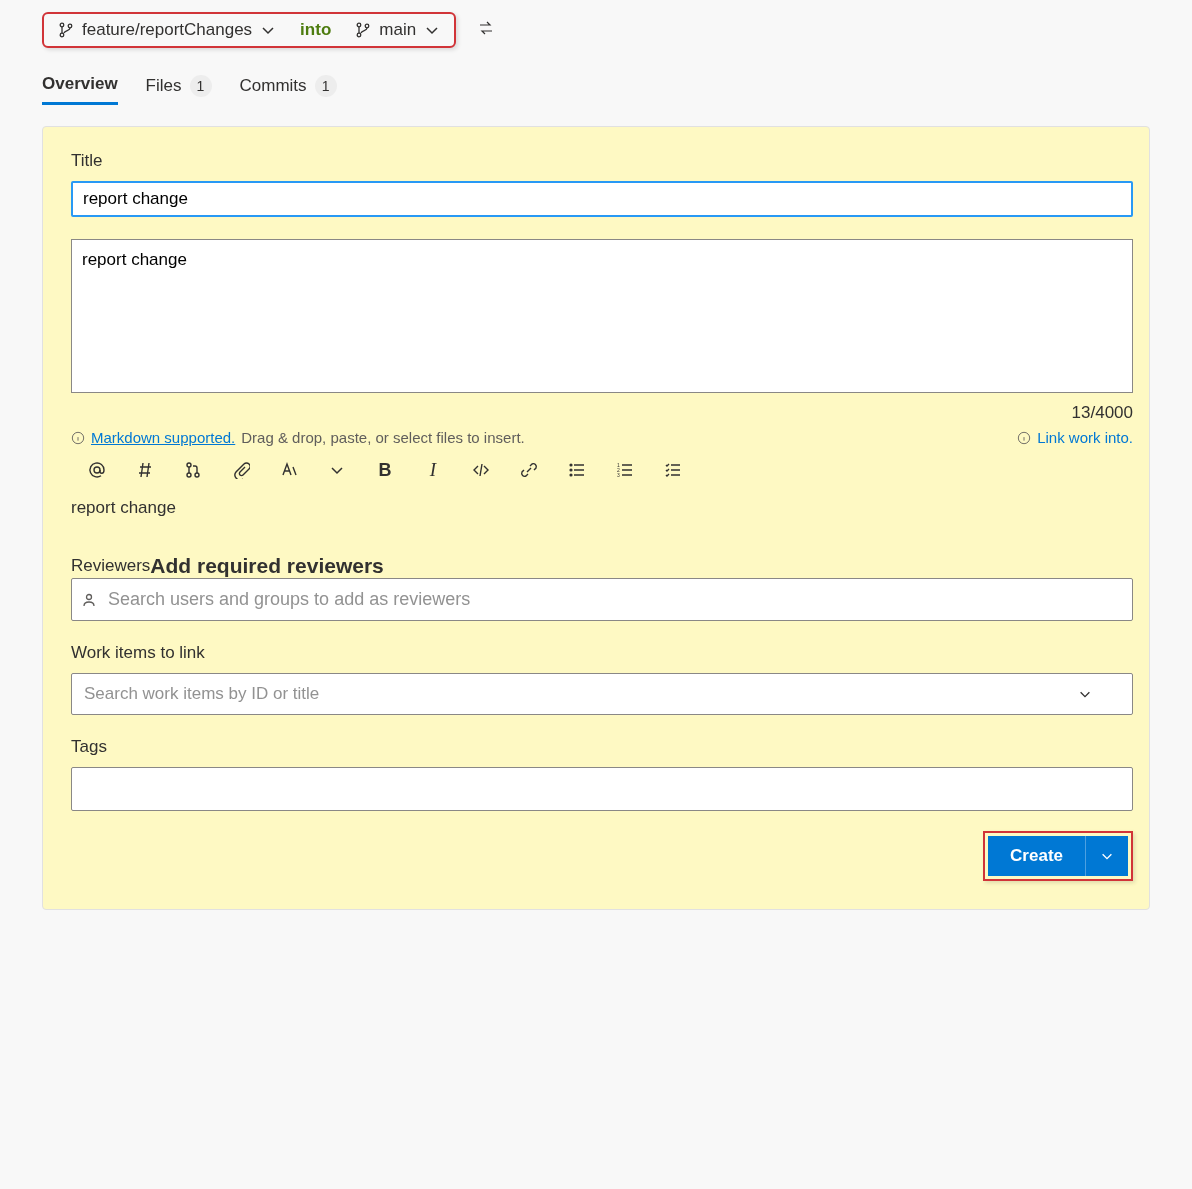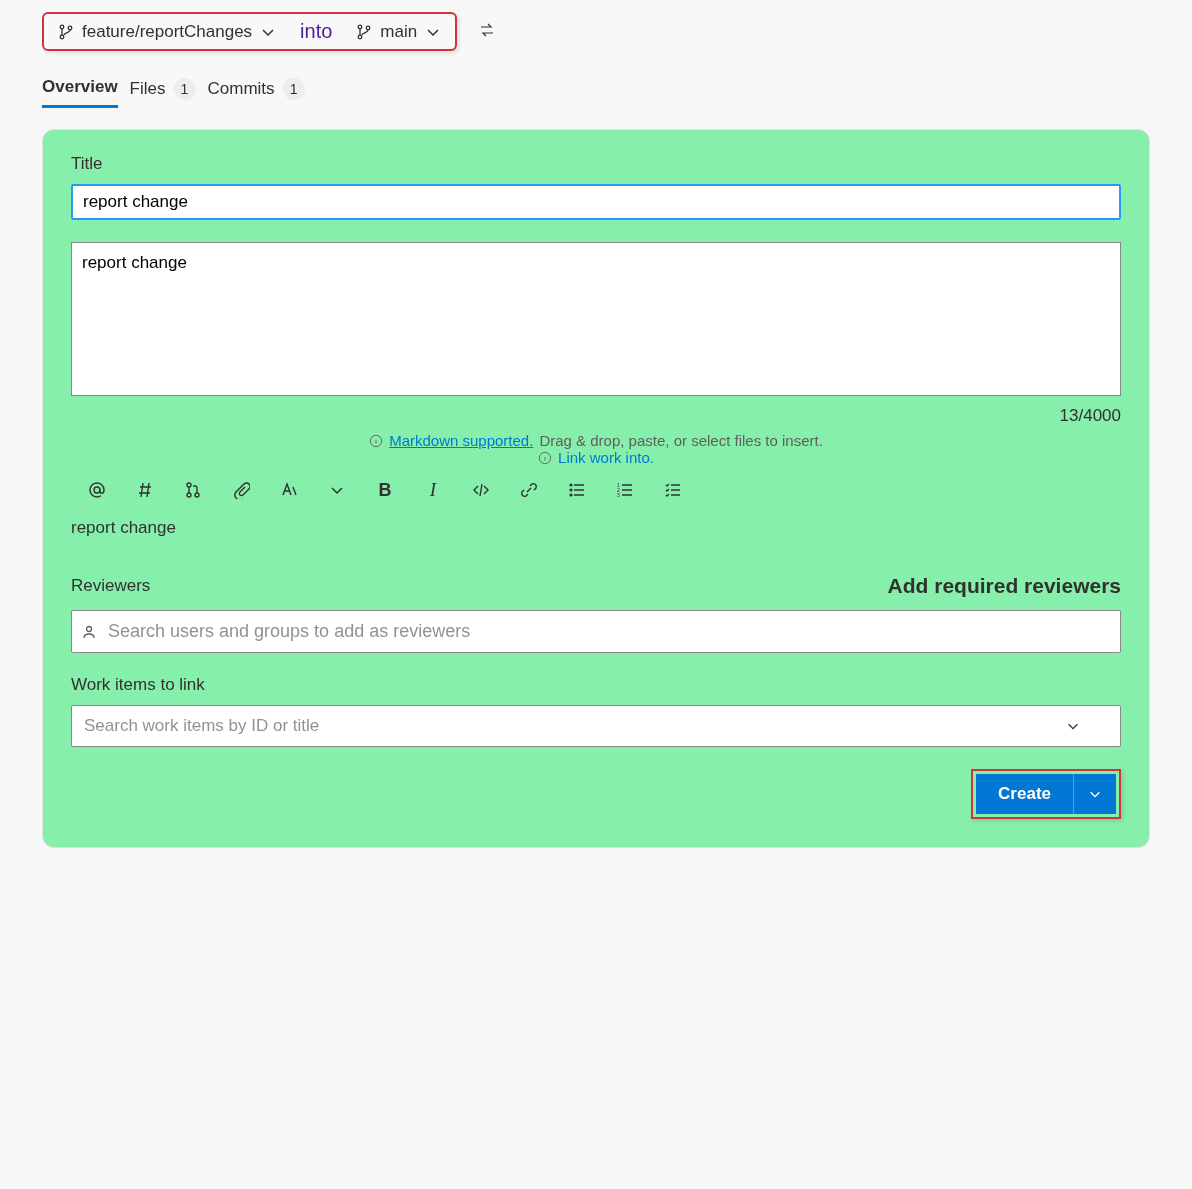--- a/index.html
+++ b/index.html
@@ -5,50 +5,50 @@
     * { box-sizing: border-box; margin: 0; padding: 0; }
     body { font-family: "Segoe UI", -apple-system, sans-serif; background: #f8f8f8; color: #323130; width: 1192px; }
     .page { padding: 12px 42px 40px 42px; }
     h1.page-title { font-size: 26px; font-weight: 600; margin-bottom: 14px; }
     
     .branch-row { display: flex; align-items: center; gap: 18px; margin-bottom: 18px; }
     .branch-box { display: inline-flex; align-items: center; gap: 24px; border: 2px solid #d13438; padding: 6px 14px; border-radius: 6px; background: #f8f8f8; box-shadow: 2px 2px 4px rgba(0,0,0,0.12); }
     .branch-seg { display: inline-flex; align-items: center; gap: 8px; }
     .branch-seg svg { width: 16px; height: 16px; }
     .branch-name { font-size: 17px; }
-    .into-text { font-size: 20px; color: #4c1d95; }
+    .into-text { font-size: 17px; color: #4d7c0f; font-weight: bold; }
     .chev { width: 14px; height: 14px; }
     .swap { padding: 4px; }
 
-    .tabs { display: flex; gap: 12px; border-bottom: 1px solid transparent; margin-bottom: 20px; }
+    .tabs { display: flex; gap: 28px; border-bottom: 1px solid transparent; margin-bottom: 20px; }
     .tab { font-size: 17px; padding: 8px 0; display: inline-flex; align-items: center; gap: 8px; cursor: pointer; }
     .tab.active { font-weight: 600; border-bottom: 3px solid #0078d4; }
     .badge { background: #ededed; border-radius: 12px; min-width: 22px; height: 22px; display: inline-flex; align-items: center; justify-content: center; font-size: 14px; font-weight: 400; color: #323130; }
 
-    .card { background: #86efac; border: 1px solid #e1e1e1; border-radius: 12px; padding: 24px 28px 28px 28px; }
+    .card { background: #fef9c3; border: 1px solid #e1e1e1; border-radius: 4px; padding: 24px 16px 28px 28px; }
     .field-label { font-size: 17px; margin-bottom: 10px; display: block; }
     .title-input { width: 100%; font-size: 17px; padding: 6px 10px; border: 2px solid #2899f5; border-radius: 2px; outline: none; }
     .field-block { margin-bottom: 22px; }
     
     .desc-area { width: 100%; min-height: 154px; font-size: 17px; padding: 10px; border: 1px solid #8a8886; resize: none; font-family: inherit; }
     .counter-row { display: flex; justify-content: flex-end; margin-top: 6px; font-size: 17px; color: #323130; }
     
-    .desc-meta { display: flex; justify-content: space-between; align-items: center; margin-top: 6px; font-size: 15px; color: #605e5c; flex-direction: column; }
+    .desc-meta { display: flex; justify-content: space-between; align-items: center; margin-top: 6px; font-size: 15px; color: #605e5c; }
     .desc-meta-left { display: flex; align-items: center; gap: 6px; }
     .md-link { color: #0078d4; text-decoration: underline; }
     .link-work { color: #0078d4; display: flex; align-items: center; gap: 6px; }
     .info-icon { width: 14px; height: 14px; }
     
     .toolbar { display: flex; gap: 28px; align-items: center; margin-top: 14px; margin-bottom: 18px; padding-left: 16px; }
     .tb-btn { width: 20px; height: 20px; display: inline-flex; align-items: center; justify-content: center; }
     .tb-btn svg { width: 18px; height: 18px; }
     
     .preview-text { font-size: 17px; margin-bottom: 36px; }
     
-    .reviewers-head { display: flex; justify-content: space-between; align-items: center; margin-bottom: 12px; }
+    .reviewers-head { display: flex; justify-content: flex-start; align-items: center; }
     .reviewers-head .field-label { margin-bottom: 0; }
     .add-required { font-size: 21px; font-weight: 600; }
     
     .search-input-wrap { position: relative; }
     .search-input-wrap svg.leading { position: absolute; left: 10px; top: 50%; transform: translateY(-50%); width: 16px; height: 16px; color: #605e5c; }
     .search-input { width: 100%; font-size: 18px; padding: 10px 12px 10px 36px; border: 1px solid #8a8886; border-radius: 2px; color: #323130; }
     .search-input::placeholder { color: #929292; }
     
     .dropdown-input { width: 100%; font-size: 17px; padding: 10px 40px 10px 12px; border: 1px solid #8a8886; border-radius: 2px; color: #929292; position: relative; background: #fff; text-align: center; display: flex; justify-content: space-between; align-items: center; }
     .dropdown-input .dd-chev { color: #323130; }
@@ -236,20 +236,24 @@
     <div class="field-block">
       <label class="field-label">Work items to link</label>
       <button class="dropdown-input">
         <span>Search work items by ID or title</span>
         <svg class="dd-chev" width="14" height="14" viewBox="0 0 16 16">
             <path class="chev-down" d="M3 6l5 5 5-5"></path>
           </svg>
       </button>
     </div>
 
+    <div class="field-block" style="margin-bottom:0;">
+      <label class="field-label">Tags</label>
+      <input class="tags-input" style="">
+    </div>
 
     <div class="footer">
       <div class="create-wrap">
         <button class="create-btn">Create</button>
         <button class="create-chev">
           <svg viewBox="0 0 16 16">
               <path d="M3 6l5 5 5-5" stroke="#fff" stroke-width="1.6" fill="none"></path>
             </svg>
         </button>
       </div>

